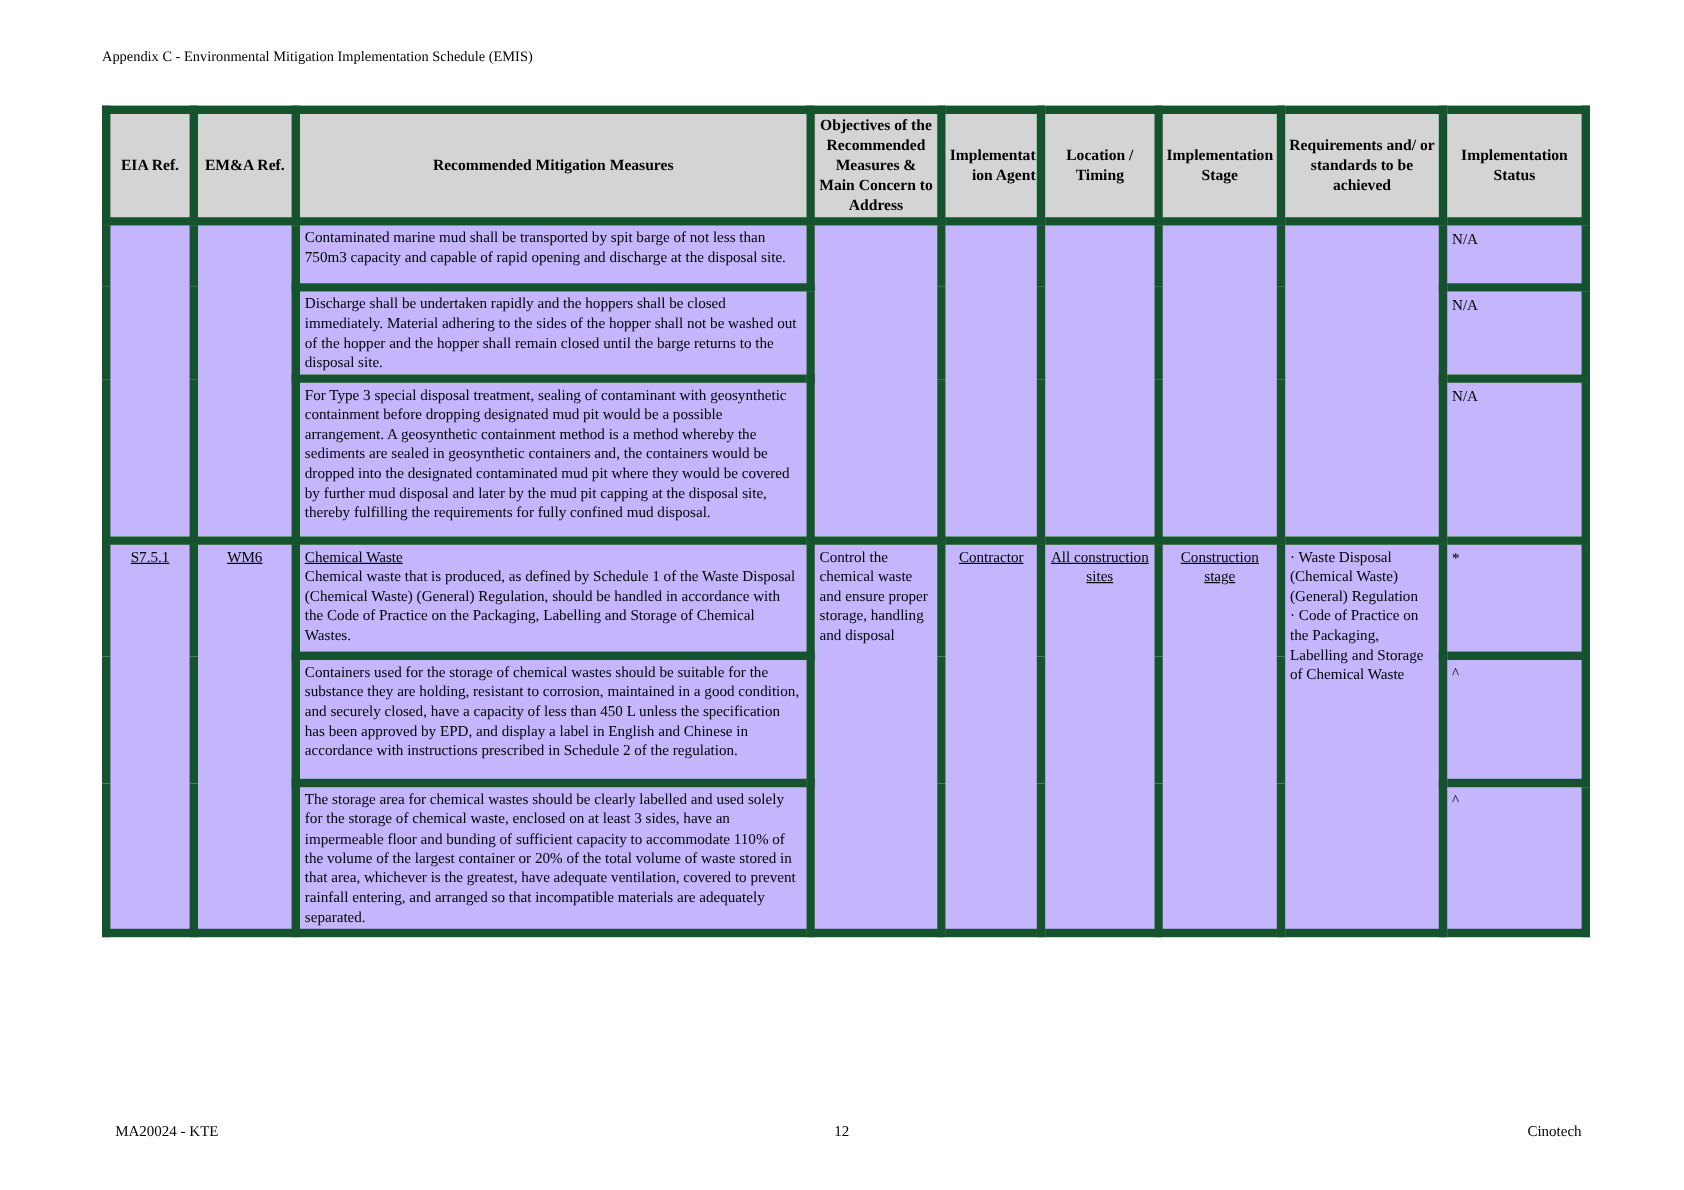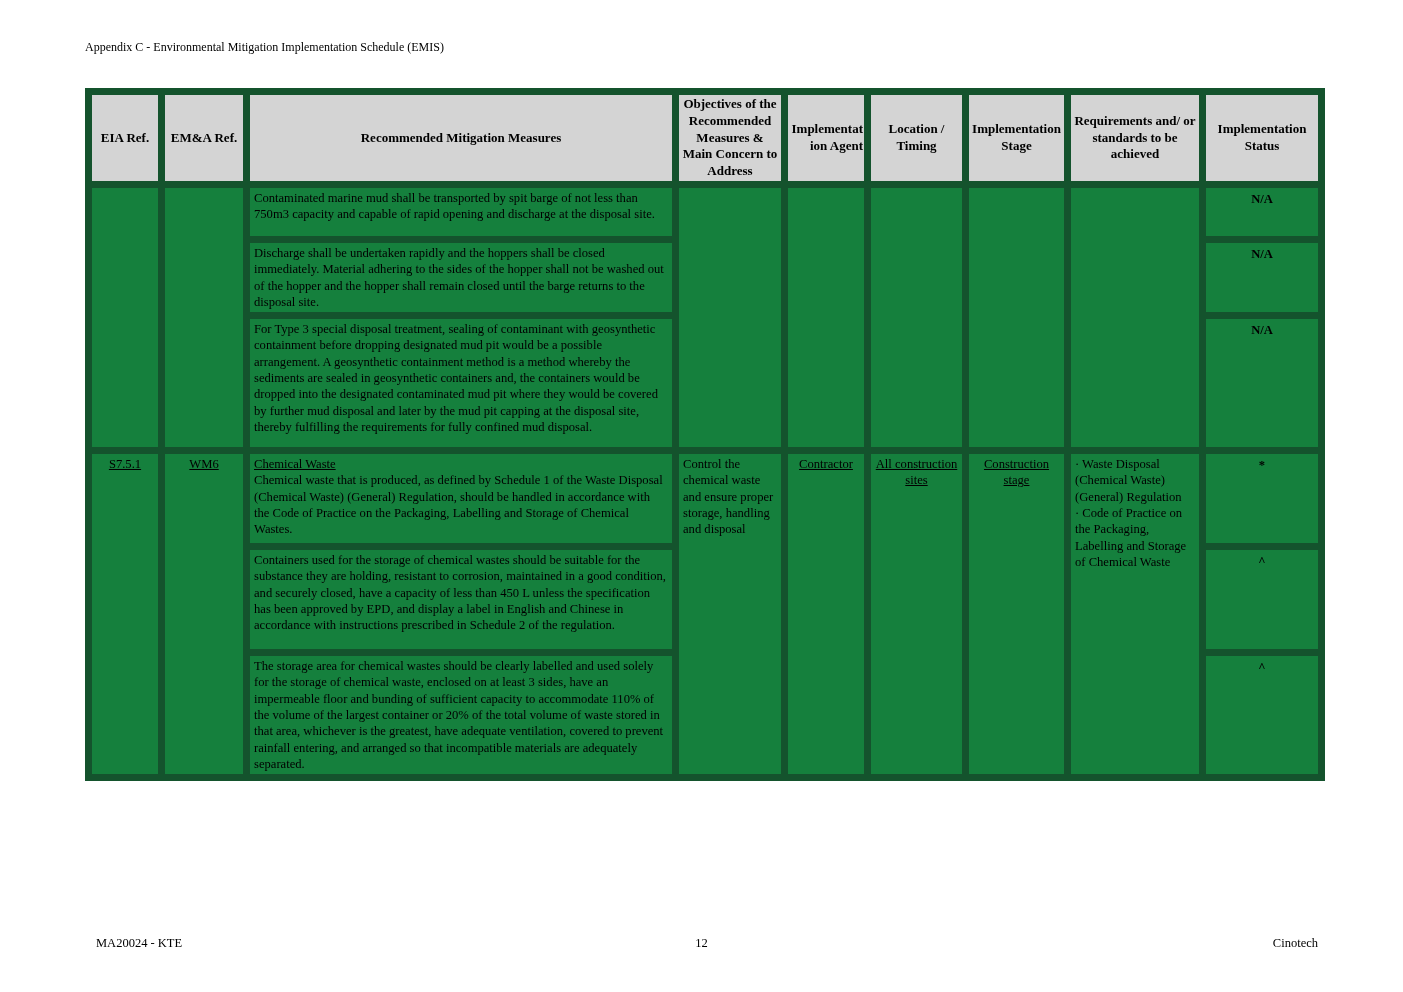--- a/index.html
+++ b/index.html
@@ -40,24 +40,24 @@
     text-align: center;
     vertical-align: middle;
     padding: 1px 2px;
   }
   .emis-table th.break-word { word-break: break-all; padding: 1px 1px; text-align: right; }
   .emis-table td {
     font-size: 12.6px;
     line-height: 16.3px;
     vertical-align: top;
     padding: 2px 4px;
-    background: #15803d;
+    background: #c4b5fd;
   }
   td.center { text-align: center; text-decoration: underline; }
-  td.status-cell { text-align: center; padding-top: 3px; font-weight: bold; }
+  td.status-cell { padding-top: 3px; }
   .measure-title { text-decoration: underline; }
   .req-item { margin: 0; }
   .doc-footer {
     position: absolute;
     left: 0; top: 936px;
     width: 100%;
     height: 20px;
     font-size: 12.5px;
   }
   .footer-left  { position: absolute; left: 85px; top: 0; margin-left: 11px; }

